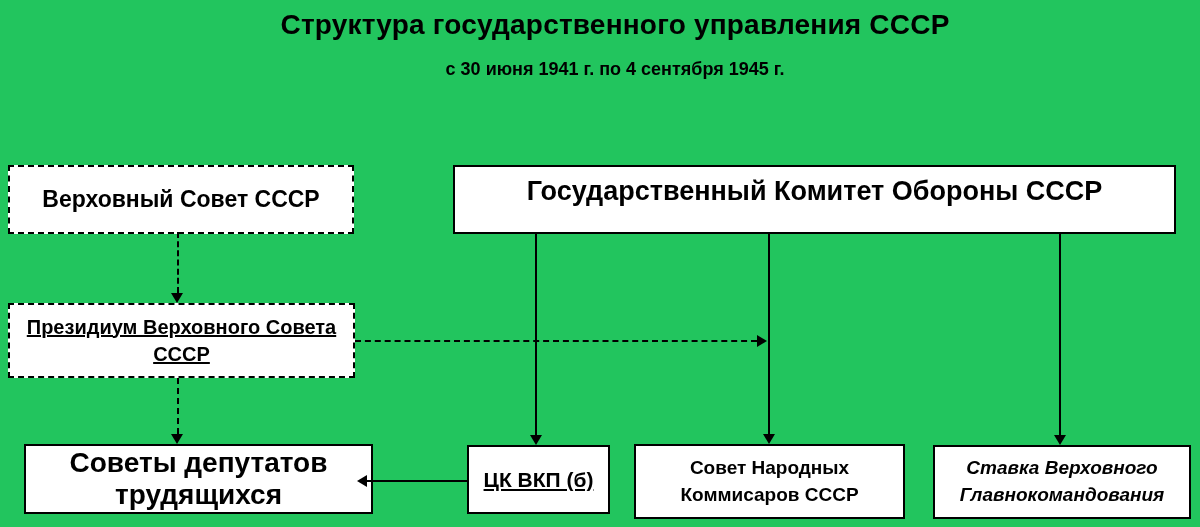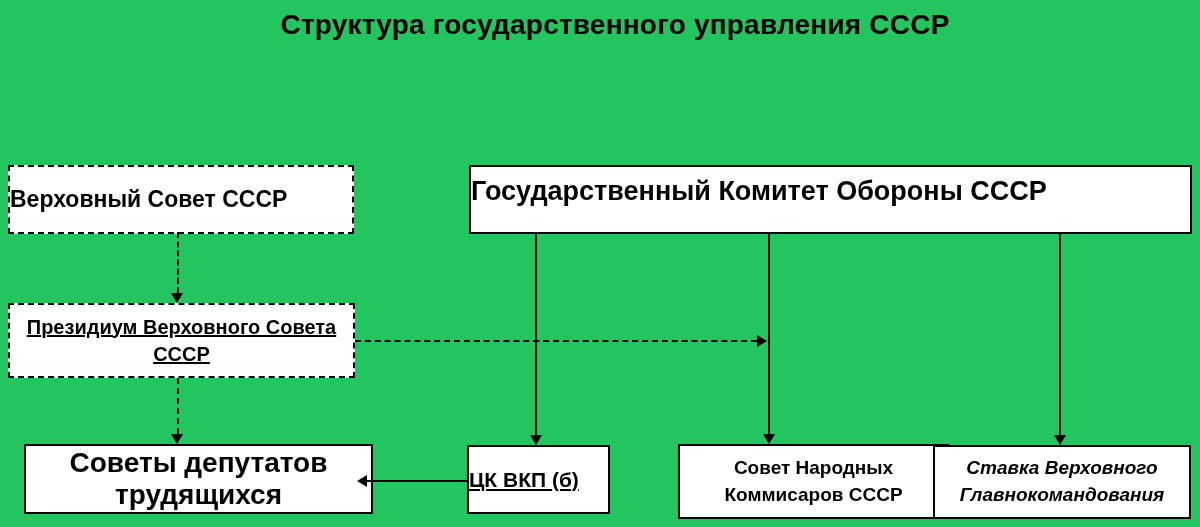--- a/index.html
+++ b/index.html
@@ -22,32 +22,33 @@
     text-align: center;
   }
   .title { font-size: 28px; margin-top: 9px; letter-spacing: 0.2px; }
   .subtitle { font-size: 18px; margin-top: 18px; }
 
   .node {
     position: absolute;
     box-sizing: border-box;
     display: flex;
     align-items: center;
+    justify-content: center;
     text-align: center;
     background: #ffffff;
   }
   .node.solid  { border: 2px solid #000000; }
   .node.dashed { border: 2px dashed #000000; }
 
   #node-supreme-soviet { left: 8px;   top: 165px; width: 346px; height: 69px; font-size: 23px; }
-  #node-gko            { left: 469px; top: 165px; width: 723px; height: 69px; font-size: 27px; padding-bottom: 16px; }
+  #node-gko            { left: 453px; top: 165px; width: 723px; height: 69px; font-size: 27px; padding-bottom: 16px; }
   #node-presidium      { left: 8px;   top: 303px; width: 347px; height: 75px; font-size: 20px; line-height: 1.35; text-decoration: underline; }
   #node-soviets        { left: 8px;   top: 444px; width: 349px; height: 70px; font-size: 28px; margin-left: 16px; }
   #node-tsk-vkp        { left: 467px; top: 445px; width: 143px; height: 69px; font-size: 21px; text-decoration: underline; }
-  #node-sovnarkom      { left: 634px; top: 444px; width: 271px; height: 75px; font-size: 19px; line-height: 1.4; margin-left: 44px; }
+  #node-sovnarkom      { left: 634px; top: 444px; width: 271px; height: 75px; font-size: 19px; line-height: 1.4; }
   #node-stavka         { left: 933px; top: 445px; width: 258px; height: 74px; font-size: 19px; line-height: 1.4; font-style: italic; }
 
   .vline { position: absolute; width: 2px; background: #000000; }
   .hline { position: absolute; height: 2px; background: #000000; }
   .vline.dashed { width: 0; background: none; border-left: 2px dashed #000000; }
   .hline.dashed { height: 0; background: none; border-top: 2px dashed #000000; }
 
   .head { position: absolute; width: 0; height: 0; }
   .head.down  { border-left: 6px solid transparent; border-right: 6px solid transparent; border-top: 10px solid #000000; }
   .head.right { border-top: 6px solid transparent; border-bottom: 6px solid transparent; border-left: 10px solid #000000; }
@@ -75,20 +76,21 @@
   #e-tsk-sov-line { left: 367px; top: 480px; width: 100px; }
   #e-tsk-sov-head { left: 357px; top: 475px; }
 </style>
 </head>
 <body>
 
 <div class="canvas">
 
   <div class="hdr">
     <div class="title">Структура государственного управления СССР</div>
+    <div class="subtitle">с 30 июня 1941 г. по 4 сентября 1945 г.</div>
   </div>
 
   <div class="node dashed" id="node-supreme-soviet">
     <span>Верховный Совет СССР</span>
   </div>
 
   <div class="node solid" id="node-gko">
     <span>Государственный Комитет Обороны СССР</span>
   </div>
 

